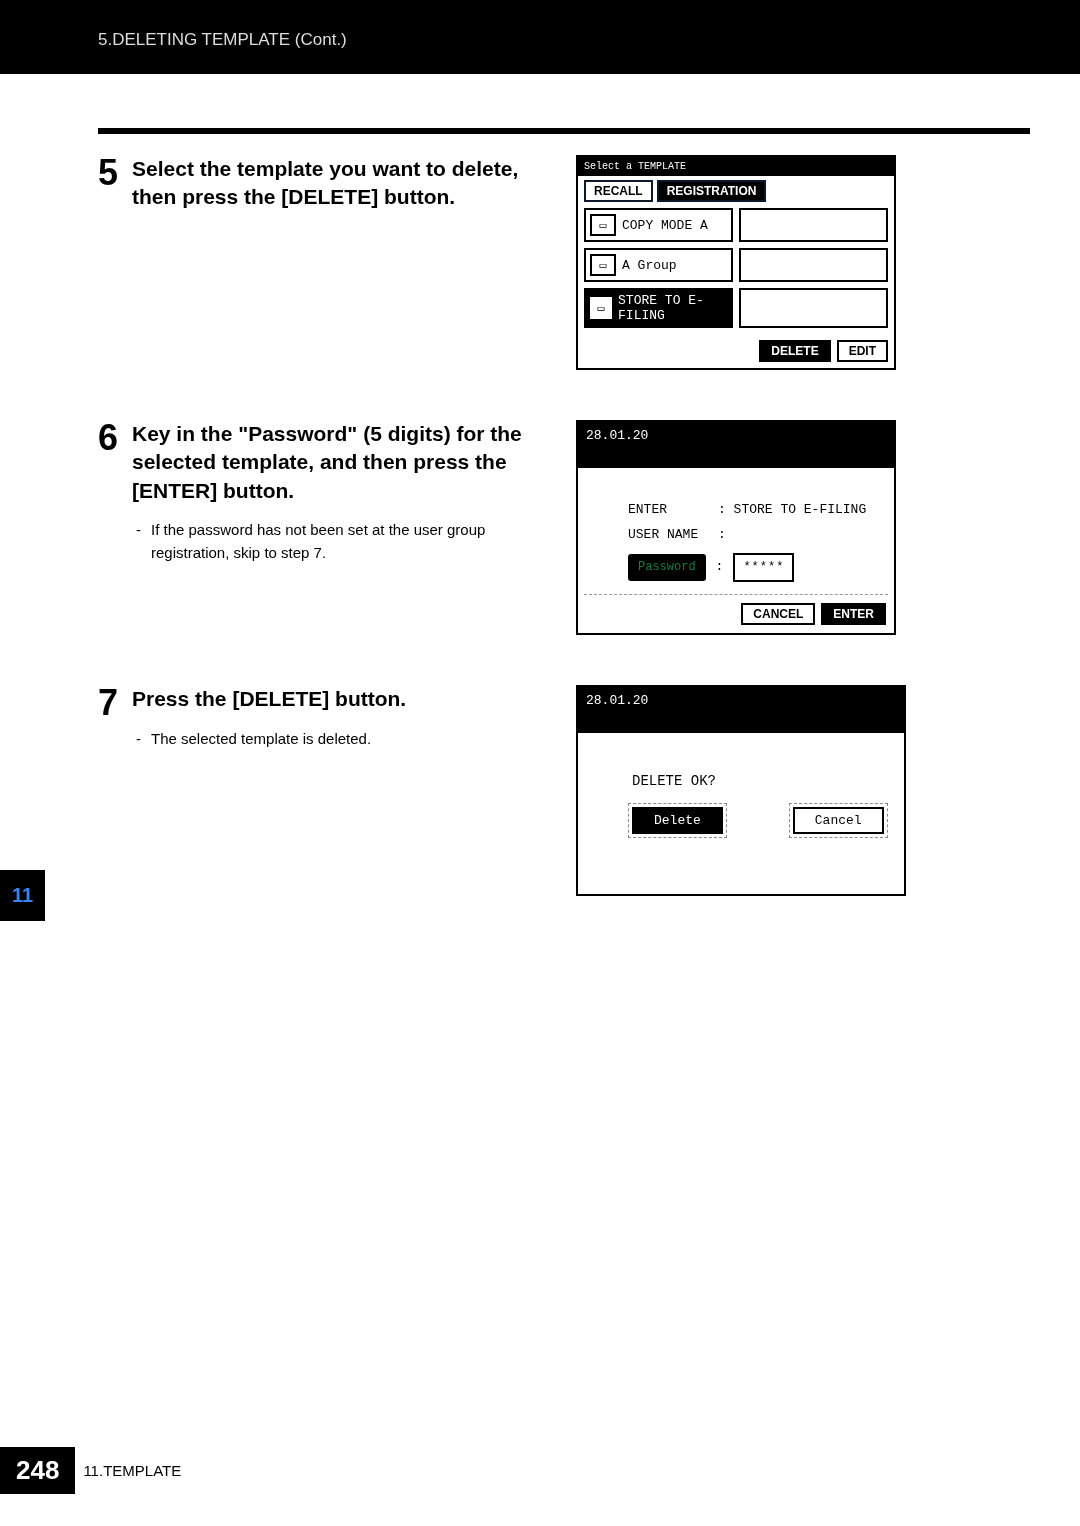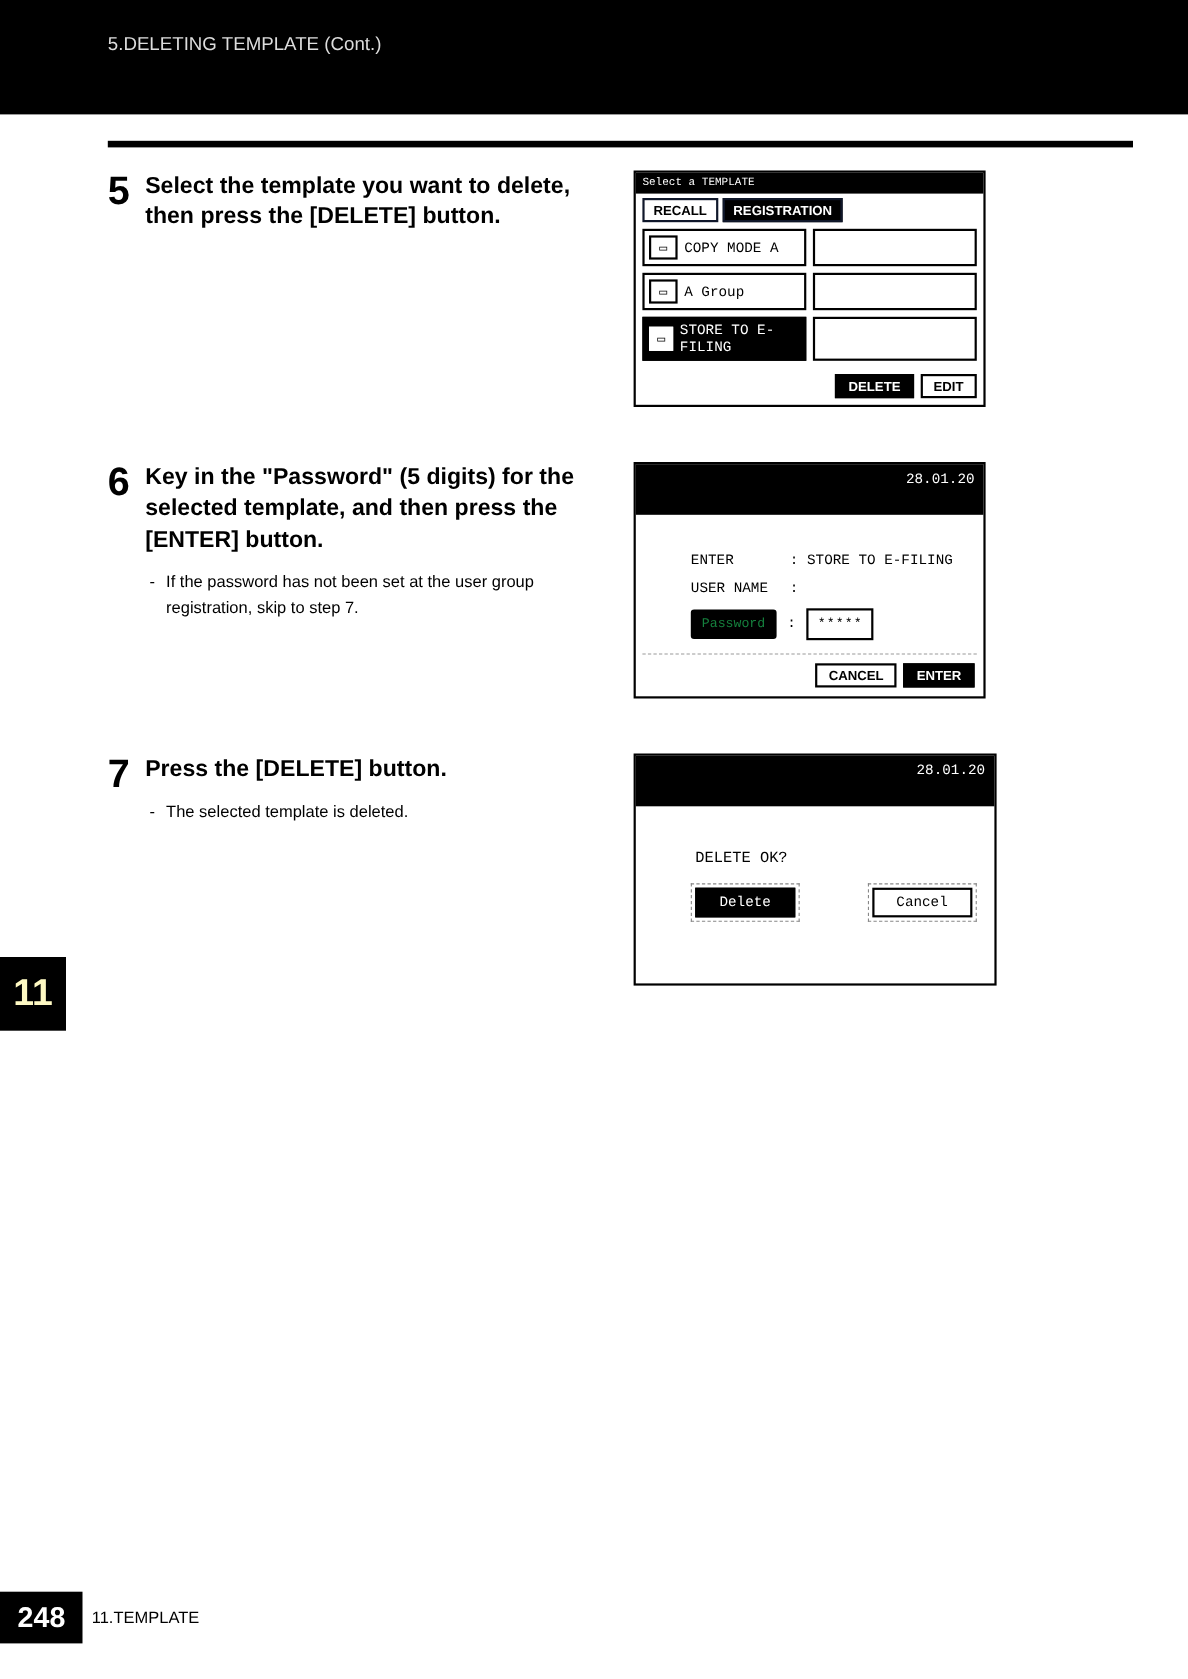--- a/index.html
+++ b/index.html
@@ -6,21 +6,21 @@
   body {
     width: 1080px;
     height: 1526px;
     background: #fff;
     font-family: Arial, Helvetica, sans-serif;
     position: relative;
     color: #000;
   }
   .top-black-bar {
     background: #000;
-    height: 104px;
+    height: 74px;
     width: 100%;
     position: relative;
   }
   .top-breadcrumb {
     position: absolute;
     left: 98px;
     top: 30px;
     color: #ddd;
     font-size: 17px;
   }
@@ -105,21 +105,21 @@
   .s1-icon.sel { border-color:#fff; }
   .s1-foot { display:flex; gap:6px; justify-content:flex-end; padding:0 6px 6px; }
   .btnbox {
     border:2px solid #000; background:#fff; color:#000; font-family: Arial, sans-serif;
     font-size:12px; font-weight:bold; padding:2px 10px;
   }
   .btnbox.dark { background:#000; color:#fff; }
 
   
   .s2-top {
-    background:#000; color:#fff; display:flex; justify-content:flex-end;
+    background:#000; color:#fff; display:flex; 
     padding:6px 8px; font-size:13px; height:46px; align-items:flex-start;
   }
   .s2-mid { padding: 30px 20px 12px 50px; font-size:13px; line-height:1.9; }
   .s2-line { display:flex; gap:8px; }
   .s2-label { min-width:82px; }
   .s2-pwrow { display:flex; gap:10px; align-items:center; margin-top:6px; }
   .s2-pill {
     background:#000; color:#15803d; border-radius:3px; padding:2px 10px; font-size:12px;
   }
   .s2-field {
@@ -134,21 +134,21 @@
   .s3-btn {
     border:2px solid #000; padding:4px 20px; font-size:13px; background:#fff;
     outline: 1px dashed #888; outline-offset: 3px;
     font-family: "Courier New", monospace;
   }
   .s3-btn.dark { background:#000; color:#fff; }
 
   
   .side-tab {
     position: absolute; left: 0; top: 870px;
-    background:#000; color:#fef9c3; font-size:34px; font-weight:bold;
+    background:#000; color:#3b82f6; font-size:20px; font-weight:bold;
     padding: 14px 12px;
     text-align: right;
   }
 
   
   .footer {
     position:absolute; left:0; bottom:32px; display:flex; align-items:center;
   }
   .page-badge {
     background:#000; color:#fff; font-size:26px; font-weight:bold;

